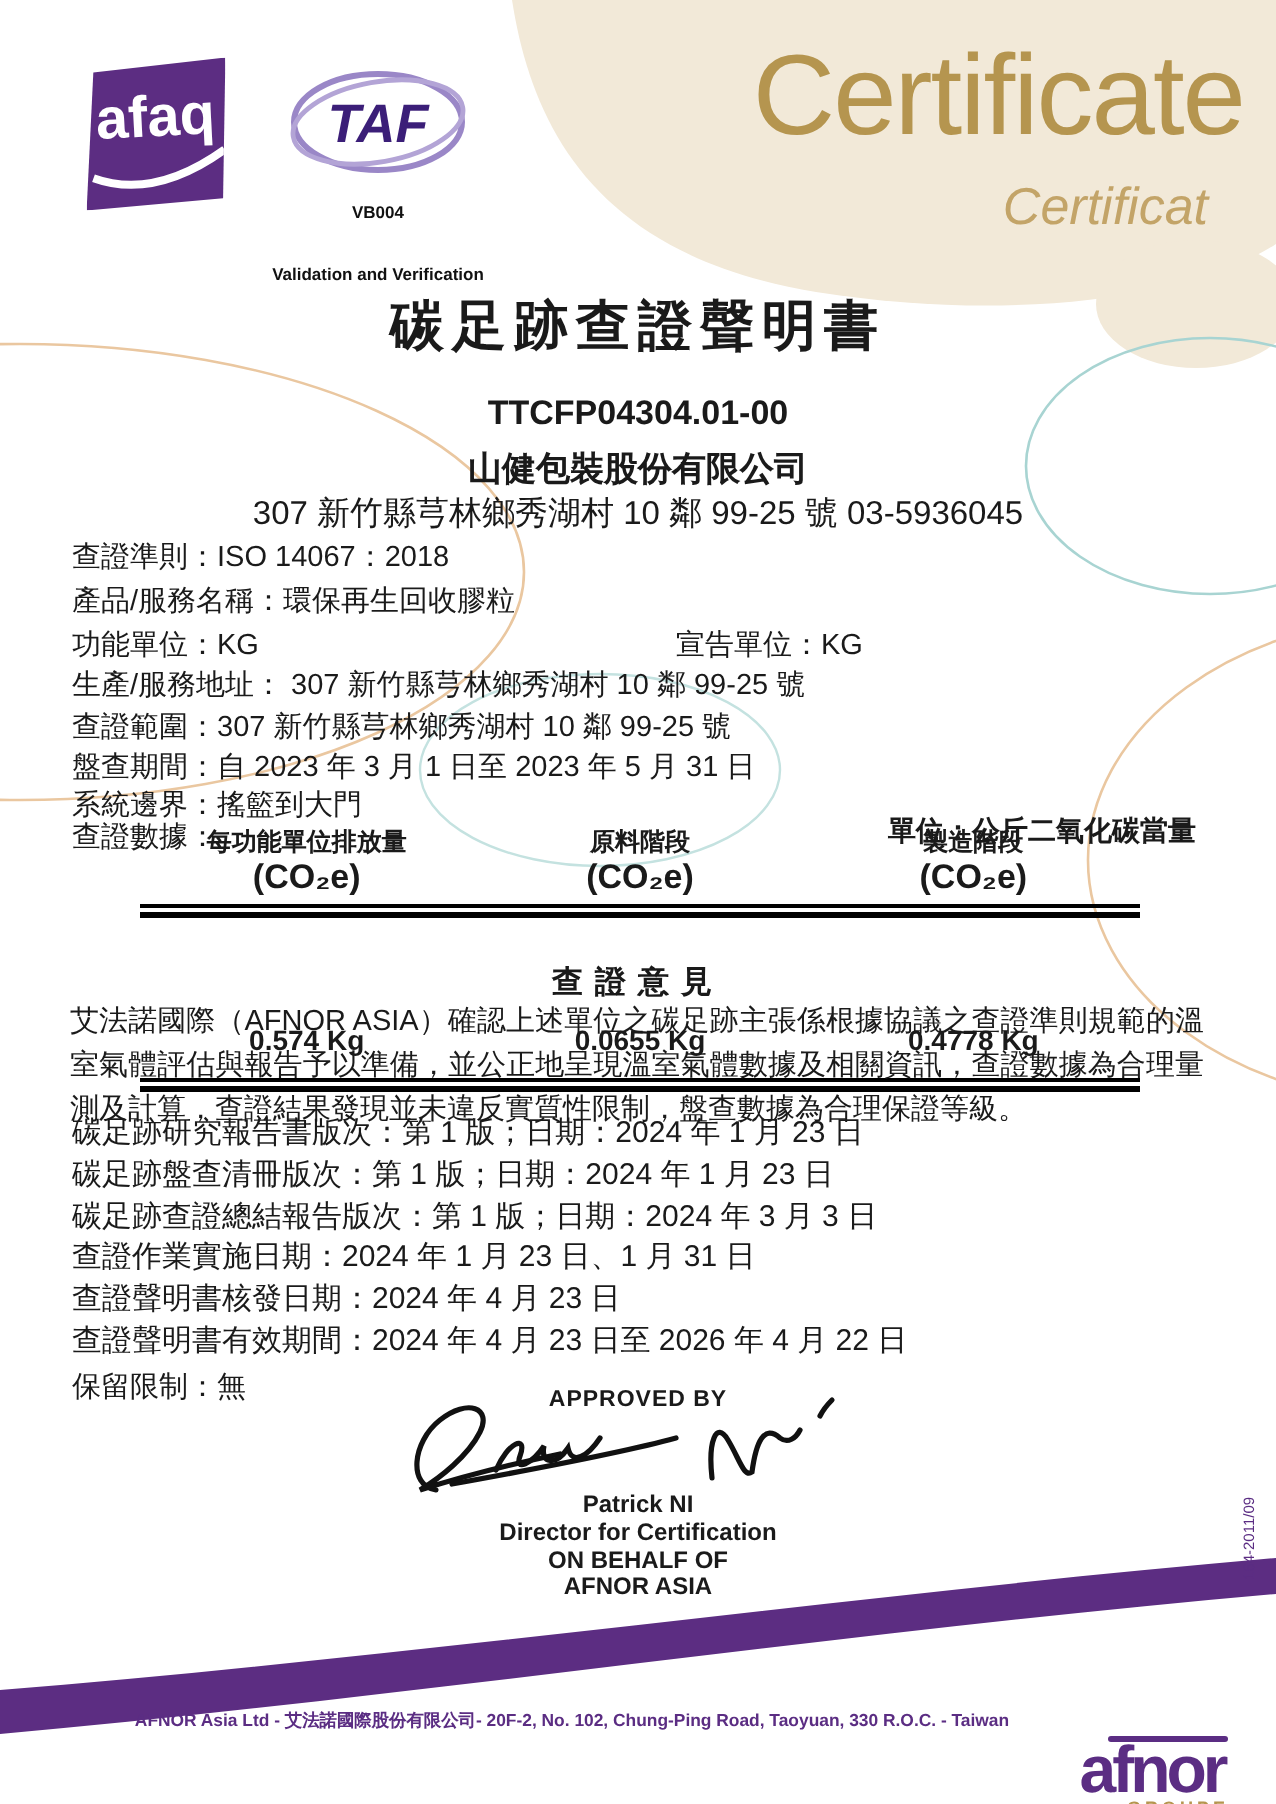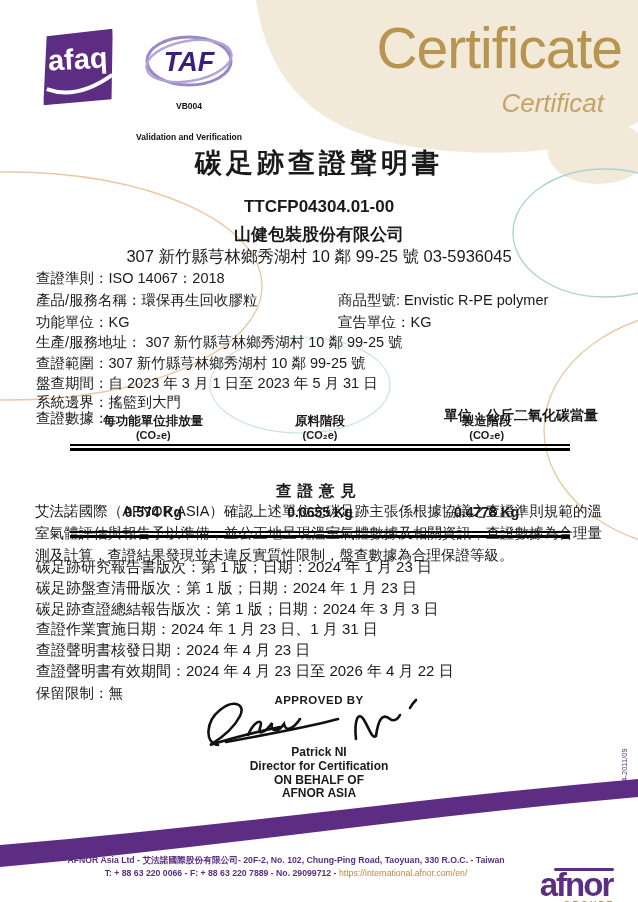--- a/index.html
+++ b/index.html
@@ -35,21 +35,21 @@
 
   .il { left:36px; font-size:14.5px; white-space:nowrap; }
   .col2 { left:338px; }
   .unit-note { left:auto; right:40px; font-weight:bold; font-size:14px; }
 
   
   .vtable { left:70px; top:414px; width:500px; }
   .trow { display:flex; }
   .tcell { flex:1; text-align:center; }
   .t-title { font-size:12.5px; font-weight:bold; line-height:1.2; }
-  .t-sub { font-size:11px; font-weight:bold; }
+  .t-sub { font-size:17px; font-weight:bold; }
   .rule-thin  { height:2px; background:#000; margin-top:3px; }
   .rule-thick { height:3px; background:#000; margin-top:2px; }
   .t-val { font-size:14px; font-weight:bold; padding:9px 0 8px;margin-top:44px; }
 
   .opinion-head { left:0; top:481px; width:100%; text-align:center; font-size:15.5px; font-weight:bold; letter-spacing:6px; }
   .opinion-body { left:35px; top:500px; width:567px; font-size:14.5px; line-height:22px; text-align:justify; }
 
   .records { left:36px; top:557px; width:580px; font-size:15px; }
   .records div { line-height:20.8px; white-space:nowrap; }
 
@@ -107,21 +107,20 @@
   <div class="layer wordmark">Certificate</div>
   <div class="layer wordmark-sub">Certificat</div>
 
   <div class="layer doc-title">碳足跡查證聲明書</div>
   <div class="layer cert-no">TTCFP04304.01-00</div>
   <div class="layer company">山健包裝股份有限公司</div>
   <div class="layer address">307 新竹縣芎林鄉秀湖村 10 鄰 99-25 號 03-5936045</div>
 
   <div class="layer il" style="top:269px">查證準則：ISO 14067：2018</div>
   <div class="layer il" style="top:291px">產品/服務名稱：環保再生回收膠粒</div>
-  <div class="layer il col2" style="top:291px">商品型號: Envistic R-PE polymer</div>
   <div class="layer il" style="top:313px">功能單位：KG</div>
   <div class="layer il col2" style="top:313px">宣告單位：KG</div>
   <div class="layer il" style="top:333px">生產/服務地址： 307 新竹縣芎林鄉秀湖村 10 鄰 99-25 號</div>
   <div class="layer il" style="top:354px">查證範圍：307 新竹縣芎林鄉秀湖村 10 鄰 99-25 號</div>
   <div class="layer il" style="top:374px">盤查期間：自 2023 年 3 月 1 日至 2023 年 5 月 31 日</div>
   <div class="layer il" style="top:393px">系統邊界：搖籃到大門</div>
   <div class="layer il" style="top:409px">查證數據：</div>
   <div class="layer il unit-note" style="top:407px">單位：公斤二氧化碳當量</div>
 
   <div class="layer vtable">
@@ -174,21 +173,20 @@
       <path d="M214,11 C216,7 218,5 220,3"></path>
     </g>
   </svg>
 
   <div class="layer signer s1">Patrick NI</div>
   <div class="layer signer s2">Director for Certification</div>
   <div class="layer signer s3">ON BEHALF OF</div>
   <div class="layer signer s4">AFNOR ASIA</div>
 
   <div class="layer f-line">AFNOR Asia Ltd - 艾法諾國際股份有限公司- 20F-2, No. 102, Chung-Ping Road, Taoyuan, 330 R.O.C. - Taiwan</div>
-  <div class="layer f-line f-line2"><span>T: + 88 63 220 0066 - F: + 88 63 220 7889 - No. 29099712 - </span><span class="f-site">https://international.afnor.com/en/</span></div>
 
   <div class="layer afnor-logo">
     <span class="afnor-word"><span>afnor</span><span class="afnor-bar"></span></span>
     <div class="afnor-sub">GROUPE</div>
   </div>
 
   <div class="layer side-code">164-2011/09</div>
 
 </div>
 

